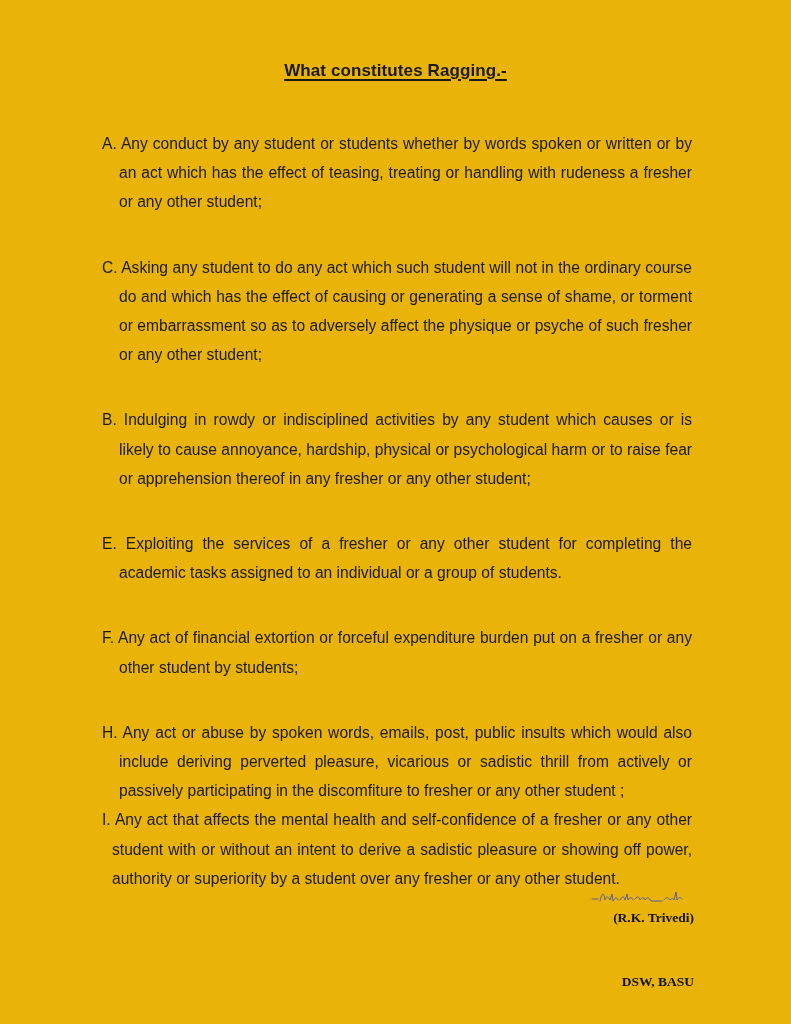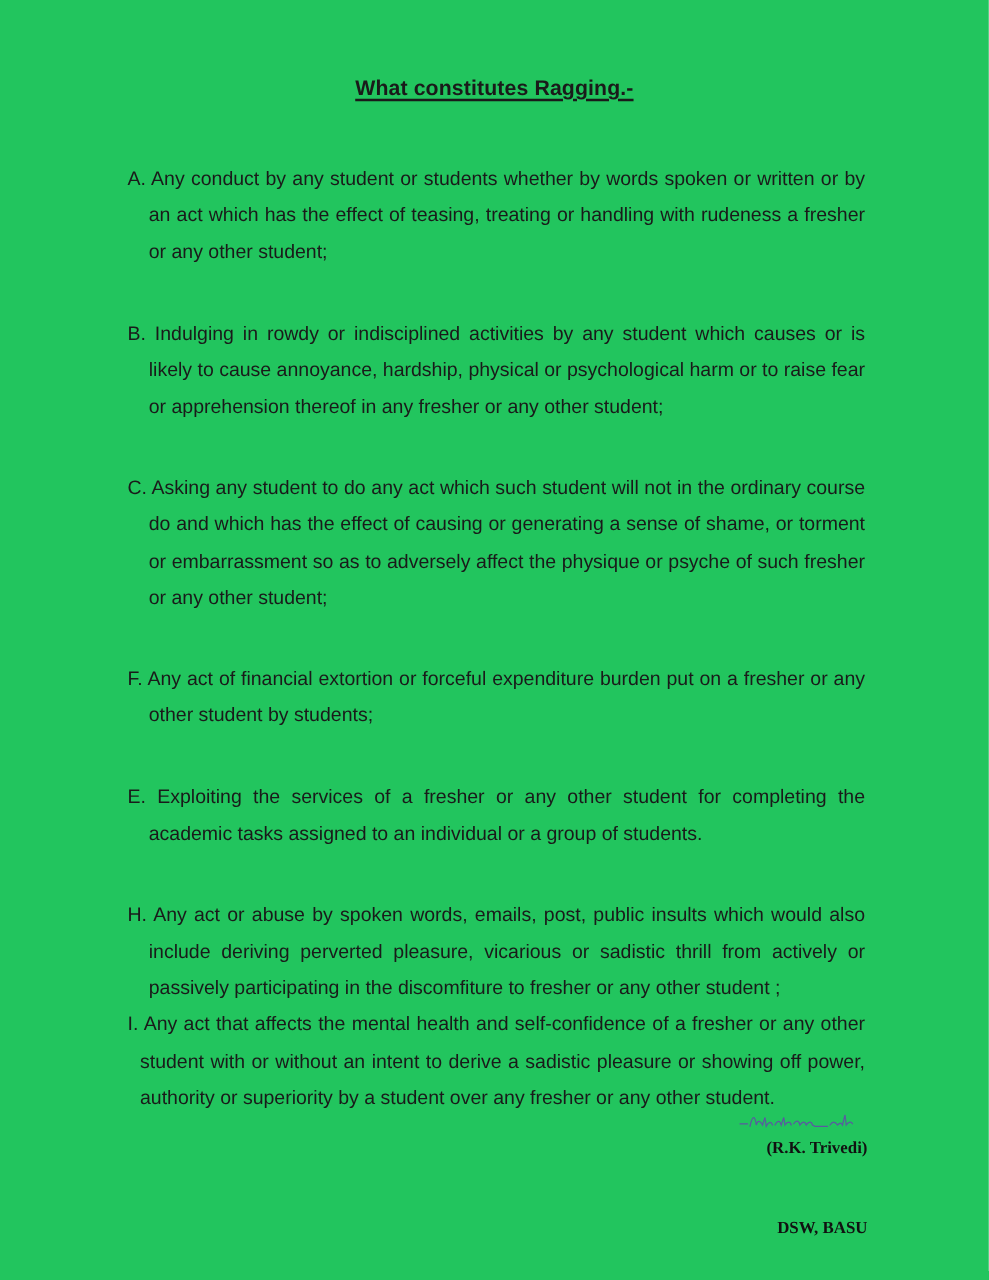--- a/index.html
+++ b/index.html
@@ -1,19 +1,19 @@
 <!DOCTYPE html>
 <html><head>
 <meta charset="utf-8">
 <style>
   html, body { margin: 0; padding: 0; background: #ffffff; }
   body { width: 791px; height: 1024px; position: relative; overflow: hidden; }
   .page {
     position: absolute; left: 0; top: 0; width: 791px; height: 1024px;
-    background: #22c55e; color: #1a1a1a;
+    background: #eab308; color: #1a1a1a;
     font-family: "Liberation Sans", sans-serif;
   }
   .title {
     position: absolute; top: 61px; left: 0; width: 791px; text-align: center;
     font-weight: bold; font-size: 17px; text-decoration: underline;
     text-underline-offset: 3px; text-decoration-thickness: 2px;
     letter-spacing: 0.1px;
   }
   .list {
     position: absolute; top: 93px; left: 102px; width: 590px;
@@ -34,24 +34,24 @@
   .sig-title { top: 40px; right: 6px; margin-top: 46px; }
 </style>
 </head>
 <body>
 
 <div class="page">
   <div class="title">What constitutes Ragging.-</div>
 
   <div class="list">
     <div class="item std"><span>A.</span> <span>Any conduct by any student or students whether by words spoken or written or by an act which has the effect of teasing, treating or handling with rudeness a fresher or any other student;</span></div>
+    <div class="item std"><span>C.</span> <span>Asking any student to do any act which such student will not in the ordinary course do and which has the effect of causing or generating a sense of shame, or torment or embarrassment so as to adversely affect the physique or psyche of such fresher or any other student;</span></div>
     <div class="item std"><span>B.</span> <span>Indulging in rowdy or indisciplined activities by any student which causes or is likely to cause annoyance, hardship, physical or psychological harm or to raise fear or apprehension thereof in any fresher or any other student;</span></div>
-    <div class="item std"><span>C.</span> <span>Asking any student to do any act which such student will not in the ordinary course do and which has the effect of causing or generating a sense of shame, or torment or embarrassment so as to adversely affect the physique or psyche of such fresher or any other student;</span></div>
+    <div class="item std"><span>E.</span> <span>Exploiting the services of a fresher or any other student for completing the academic tasks assigned to an individual or a group of students.</span></div>
     <div class="item std"><span>F.</span> <span>Any act of financial extortion or forceful expenditure burden put on a fresher or any other student by students;</span></div>
-    <div class="item std"><span>E.</span> <span>Exploiting the services of a fresher or any other student for completing the academic tasks assigned to an individual or a group of students.</span></div>
     <div class="item std"><span>H.</span> <span>Any act or abuse by spoken words, emails, post, public insults which would also include deriving perverted pleasure, vicarious or sadistic thrill from actively or passively participating in the discomfiture to fresher or any other student ;</span></div>
     <div class="item last"><span>I.</span> <span>Any act that affects the mental health and self-confidence of a fresher or any other student with or without an intent to derive a sadistic pleasure or showing off power, authority or superiority by a student over any fresher or any other student.</span></div>
   </div>
 
   <div class="sig">
     <svg class="sig-scribble" viewBox="0 0 100 20">
       <path d="M2 11 L8 11 M10 13 C12 4,14 4,15 12 C16 8,18 8,20 12 L22 6 L23 13 C25 9,27 9,28 12 M30 12 C32 8,34 8,35 12 L37 6 L38 12 C40 9,42 9,43 12 M45 11 C47 8,49 8,50 12 C52 9,54 9,55 12 C57 9,59 9,60 12 L62 13 L72 13 M74 12 C76 9,78 9,80 12 C82 10,83 10,84 12 L86 4 L87 12 C89 9,91 9,92 11" fill="none" stroke="#5a5aa0" stroke-width="1" stroke-linecap="round"></path>
     </svg>
     <div class="sig-name">(R.K. Trivedi)</div>
     <div class="sig-title">DSW, BASU</div>

